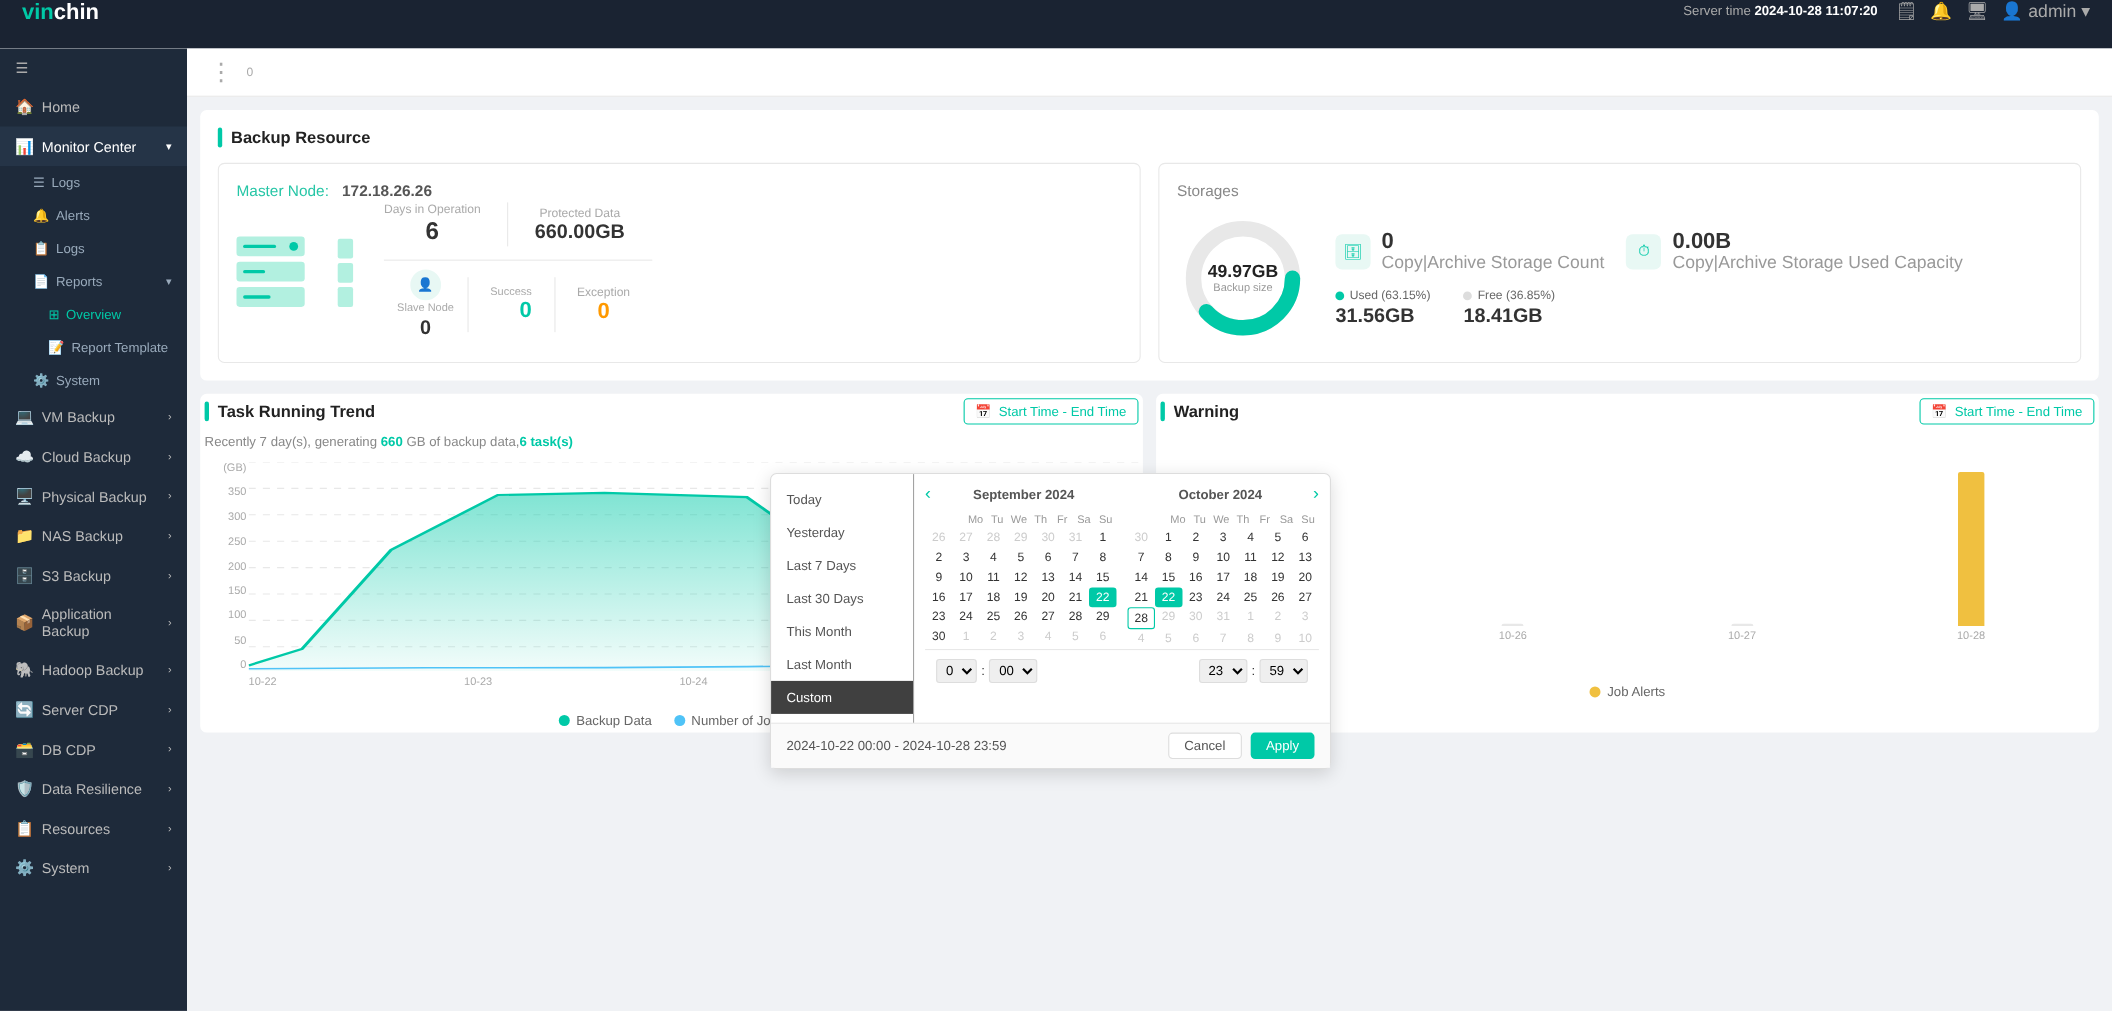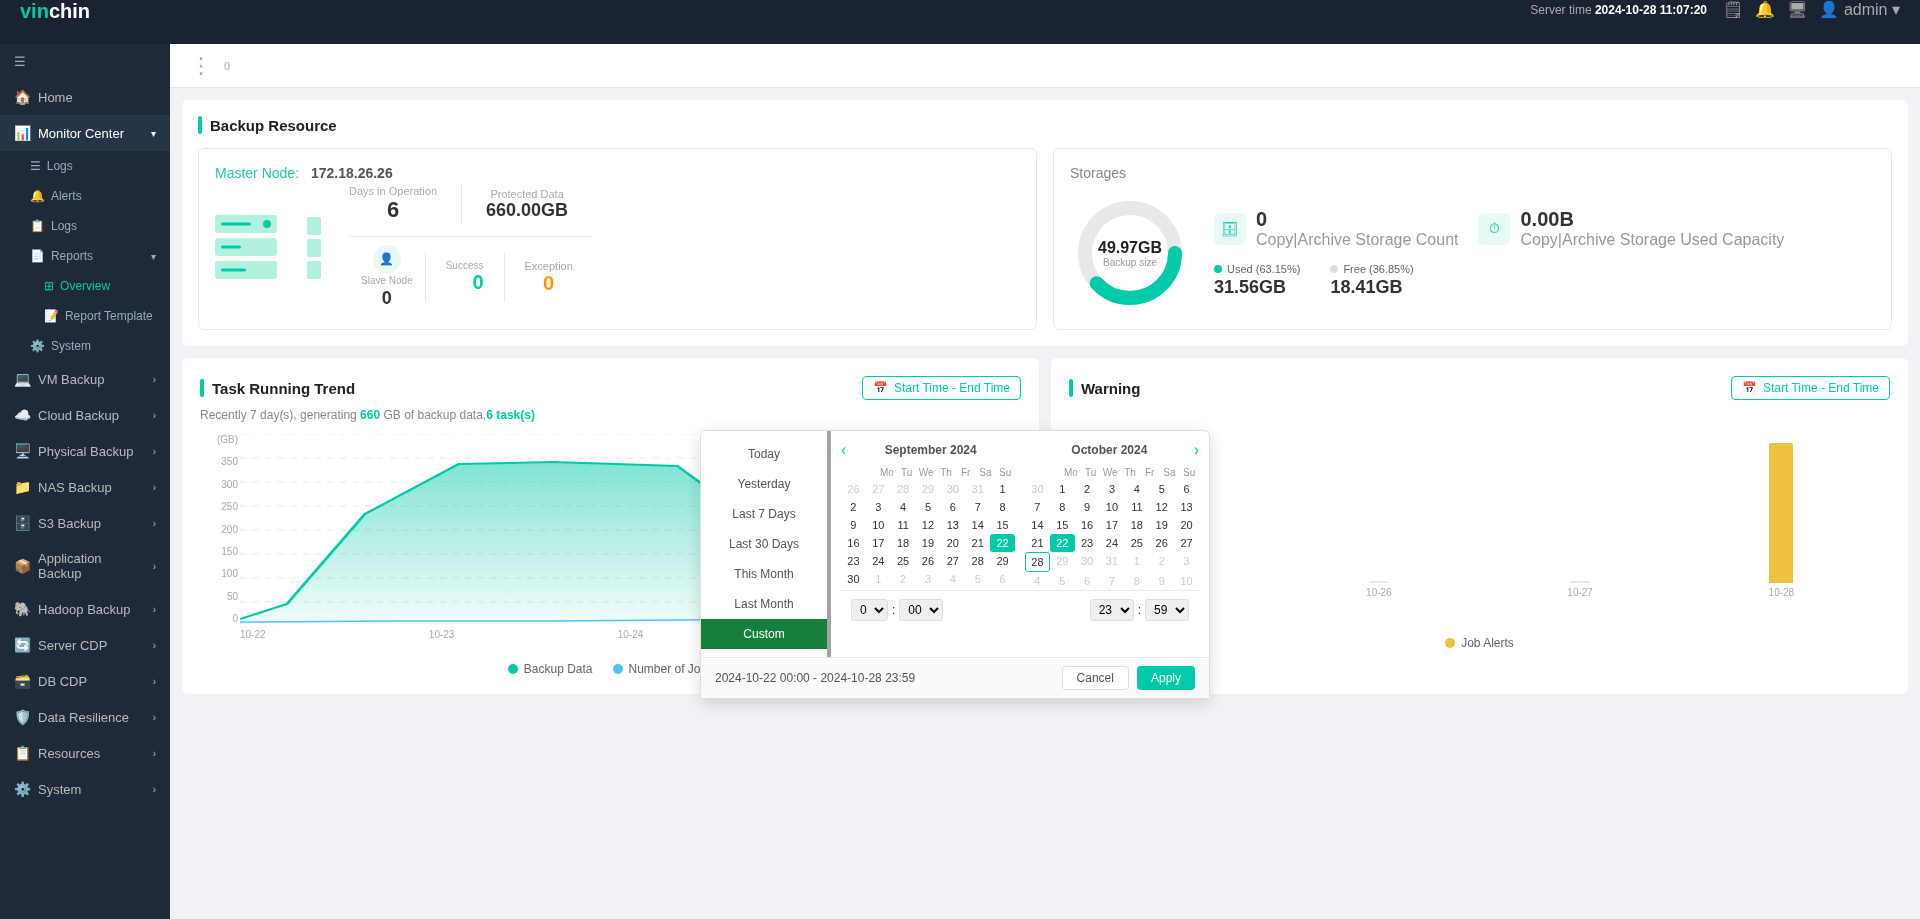--- a/index.html
+++ b/index.html
@@ -106,23 +106,23 @@
       font-size: 12px; cursor: pointer; background: #fff;
     }
 
     
     .calendar-overlay {
       position: fixed; top: 430px; left: 700px; background: #fff;
       border: 1px solid #ddd; border-radius: 6px; box-shadow: 0 4px 16px rgba(0,0,0,0.15);
       z-index: 100; width: 510px;
     }
     .cal-overlay-body { display: flex; }
-    .cal-presets { width: 130px; border-right: 4px solid #a3a3a3; padding: 8px 0; text-align: center; }
+    .cal-presets { width: 130px; border-right: 1px solid #a3a3a3; padding: 8px 0; }
     .cal-preset-item { padding: 8px 14px; cursor: pointer; font-size: 12px; color: #555; }
-    .cal-preset-item.active { background: #15803d; color: #fff; }
+    .cal-preset-item.active { background: #404040; color: #fff; }
     .cal-months { flex: 1; padding: 10px; }
     .cal-months-header { display: flex; align-items: center; justify-content: space-between; }
     .cal-weekdays { display: grid; grid-template-columns: repeat(7, 1fr); text-align: center; font-size: 10px; color: #999; margin-bottom: 2px; margin-left: 36px; }
     .cal-days { display: grid; grid-template-columns: repeat(7, 1fr); }
     .cal-day { text-align: center; padding: 3px 1px; font-size: 11px; cursor: pointer; border-radius: 3px; color: #333; }
     .cal-day.other-month { color: #ccc; }
     .cal-day.selected { background: #00c9a7; color: #fff; }
     .cal-day.today { border: 1px solid #00c9a7; }
     .cal-time-row { display: flex; align-items: center; gap: 8px; padding: 8px 10px; border-top: 1px solid #e8e8e8; }
     .cal-time-input { display: flex; align-items: center; gap: 4px; font-size: 12px; }
@@ -135,21 +135,21 @@
 
     
     .chart-legend { display: flex; gap: 20px; justify-content: center; margin-top: 8px; }
     .legend-item { display: flex; align-items: center; gap: 6px; font-size: 12px; color: #666; }
     .legend-dot { width: 10px; height: 10px; border-radius: 50%; }
     .legend-dot.backup { background: #00c9a7; }
     .legend-dot.jobs { background: #4fc3f7; }
 
     
     .two-col { display: grid; grid-template-columns: 1fr 1fr; gap: 12px; margin: 0 12px 12px; }
-    .warning-section { background: #fff; border-radius: 6px; padding: 18px; }
+    .warning-section { background: #fff; border-radius: 6px; padding: 4px; }
     .warning-legend { display: flex; gap: 12px; justify-content: center; margin-top: 8px; }
     .warning-legend-item { display: flex; align-items: center; gap: 6px; font-size: 12px; color: #666; }
     .warning-legend-dot { width: 10px; height: 10px; border-radius: 50%; background: #f0c040; }
 
     
     ::-webkit-scrollbar { width: 4px; }
     ::-webkit-scrollbar-thumb { background: #ccc; border-radius: 2px; }
   </style>
 </head>
 <body>

